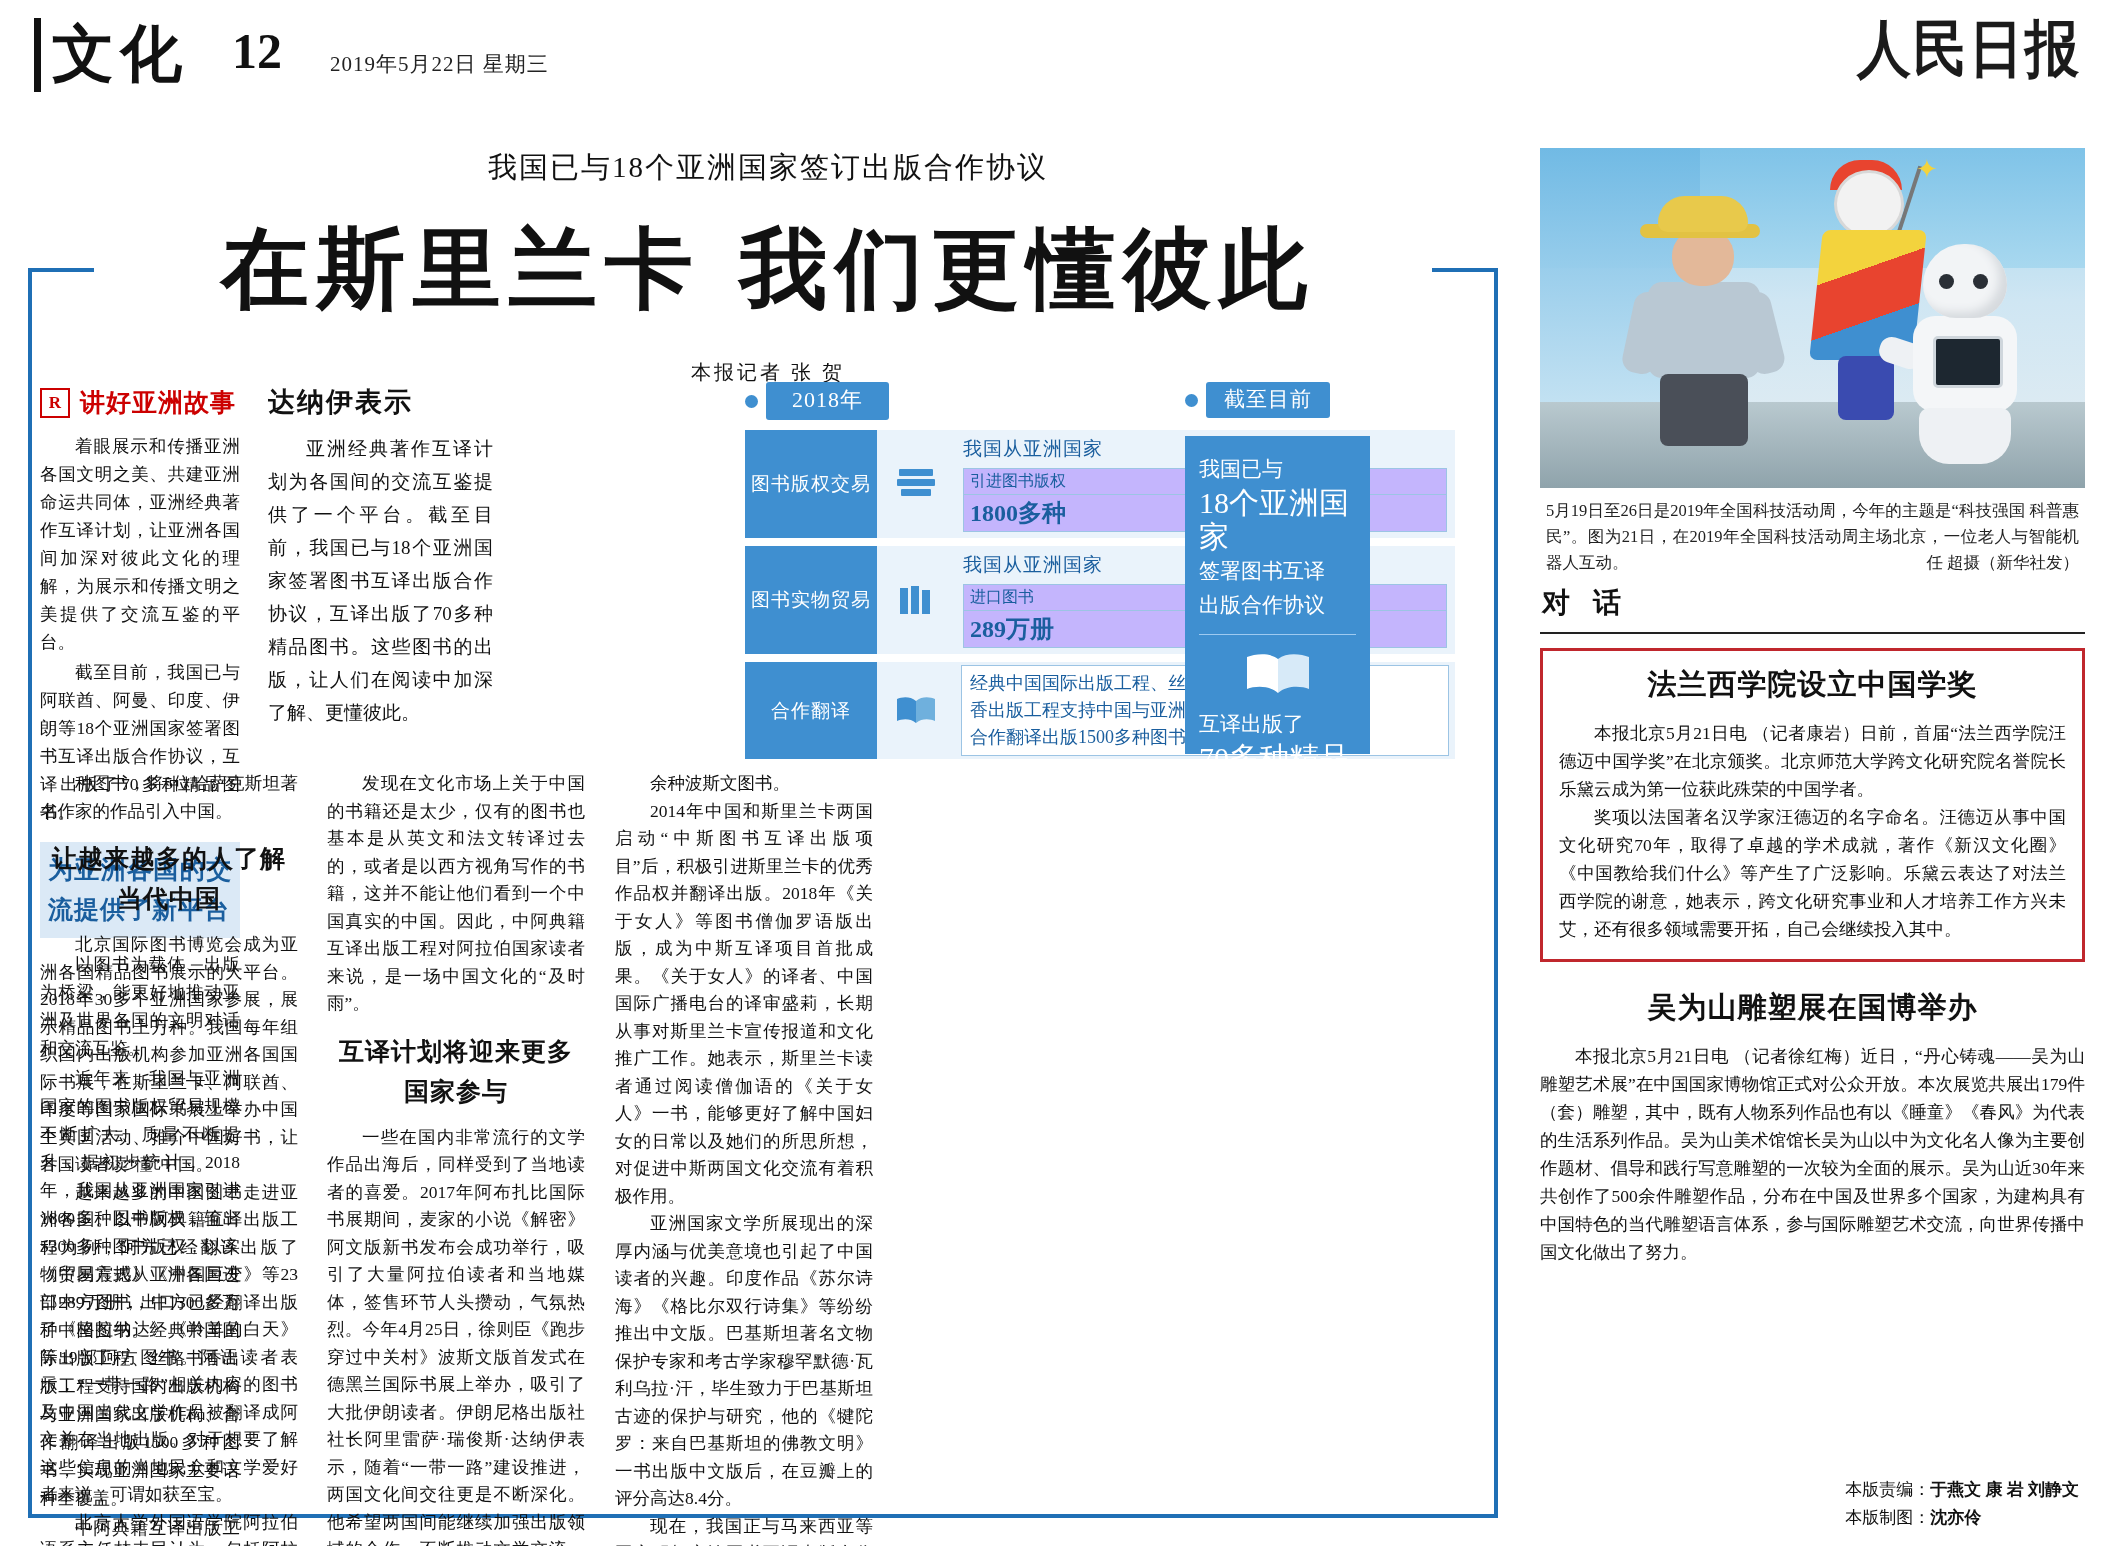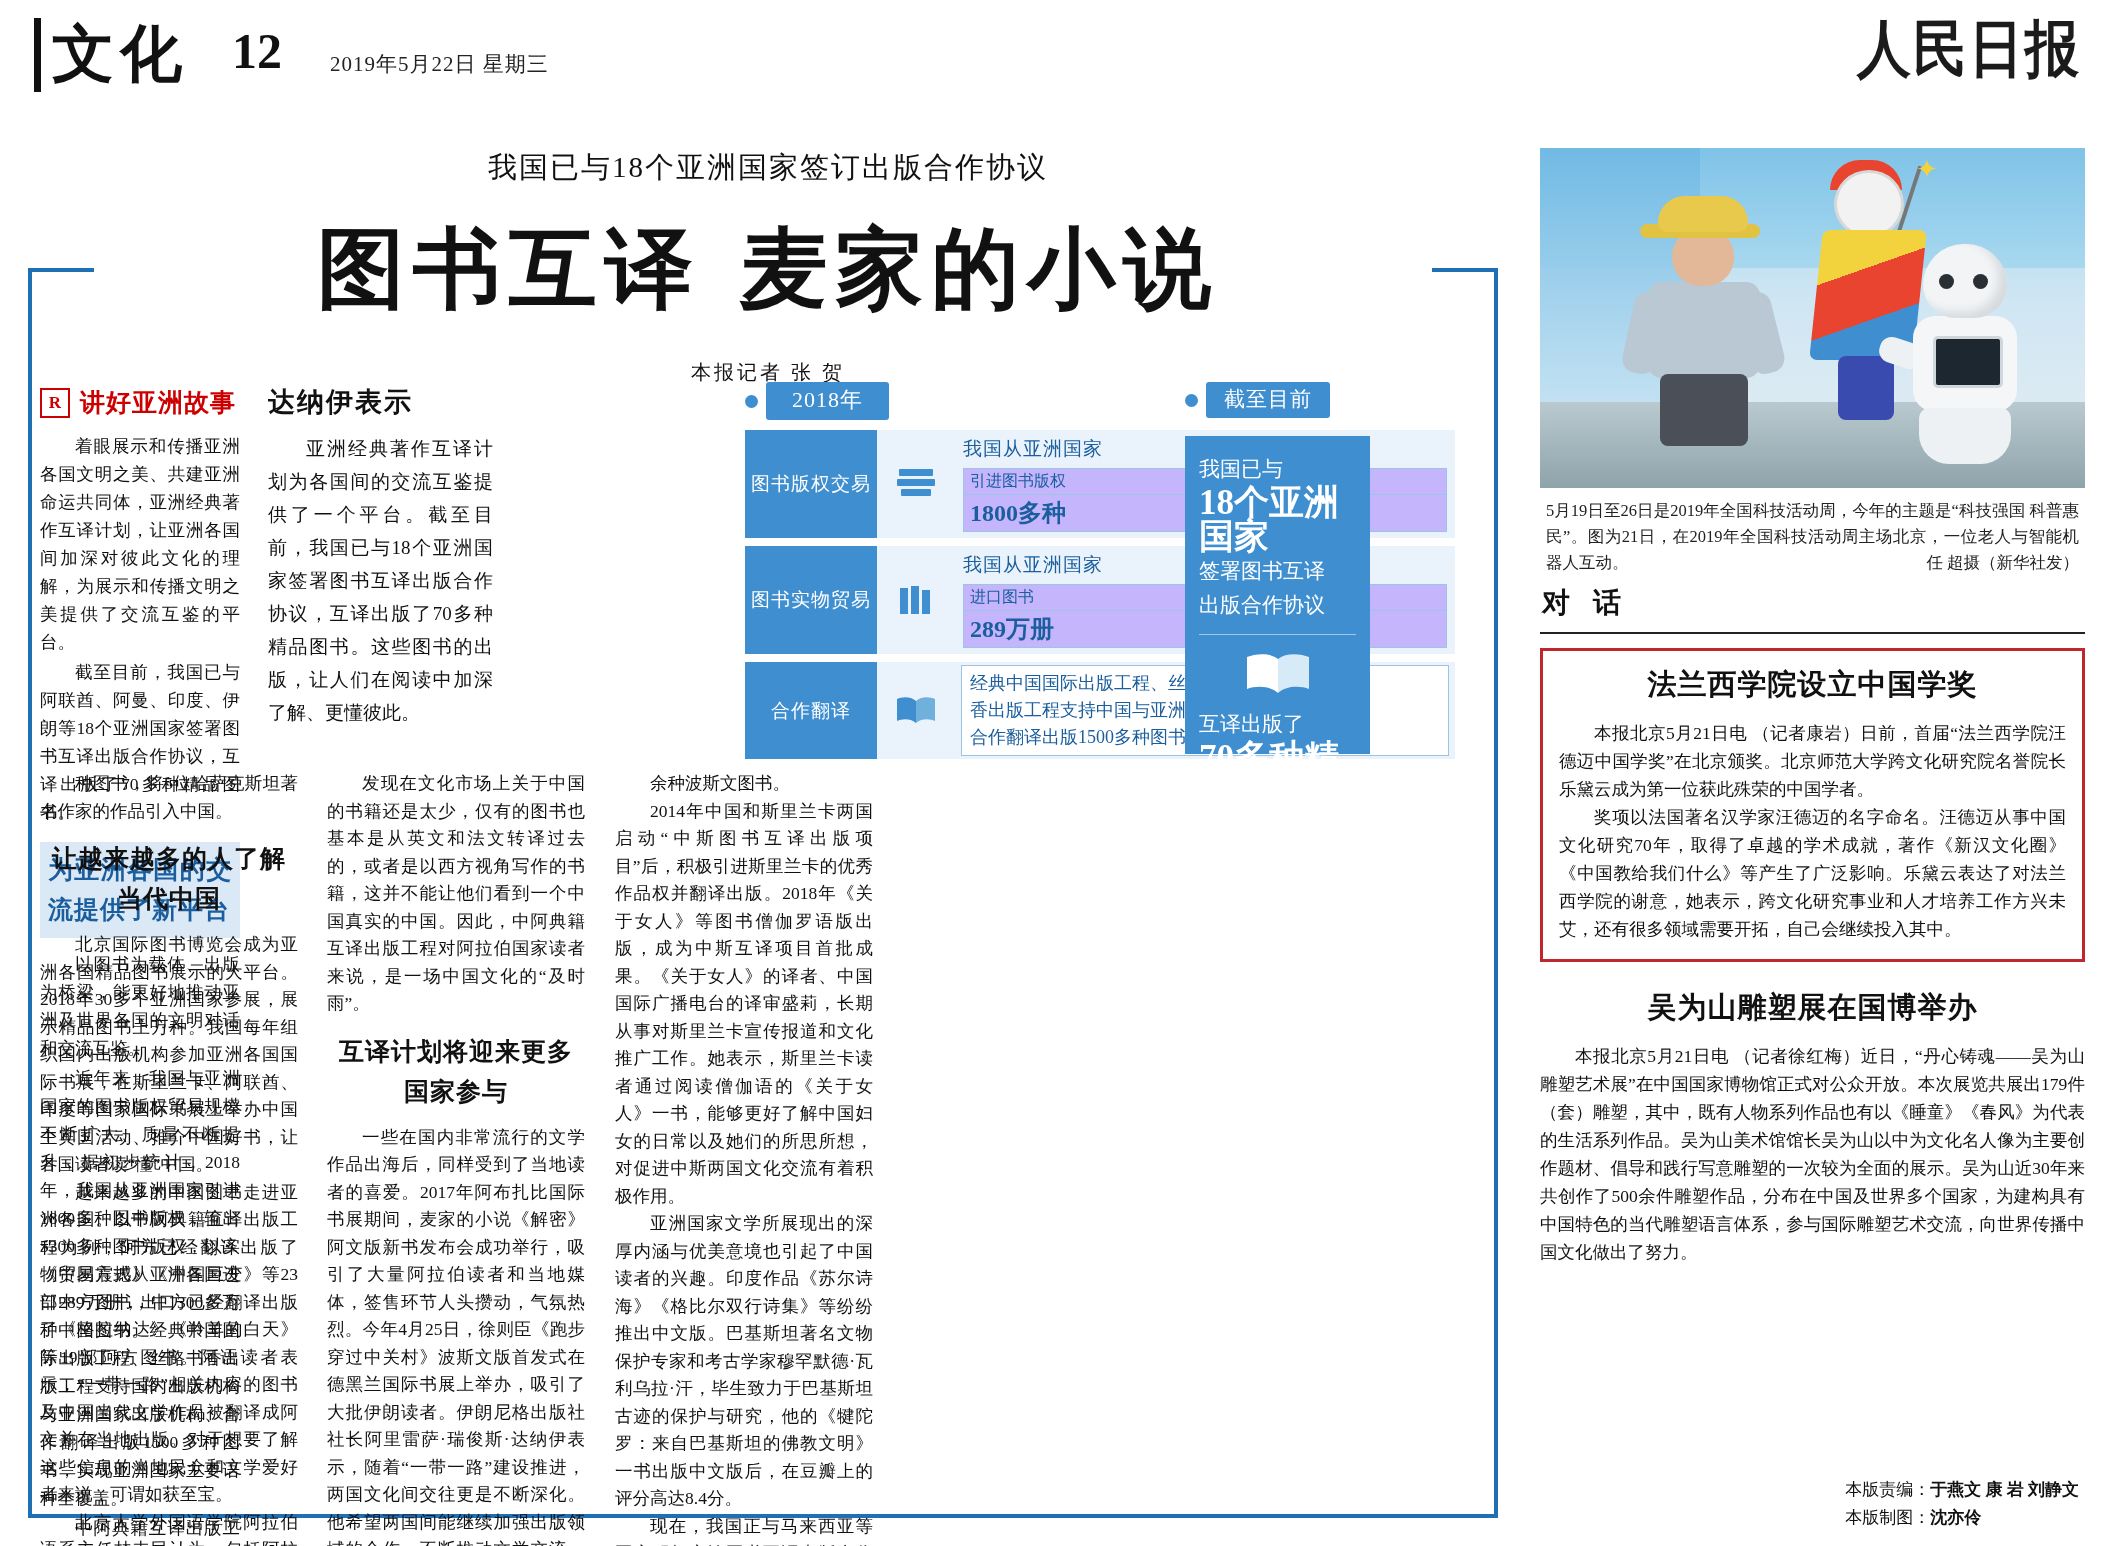--- a/index.html
+++ b/index.html
@@ -60,21 +60,21 @@
   .cell{flex:1;border:1px solid #9cc4e4;background:#c4b5fd;}
   .cell .ch{font-size:16px;color:#1a5e9e;border-bottom:1px solid #9cc4e4;padding:2px 6px;}
   .cell .cv{font-size:24px;color:#1a5e9e;font-weight:bold;padding:2px 6px;}
   .wide{border:1px solid #9cc4e4;background:#fff;color:#1a5e9e;font-size:18px;line-height:27px;padding:4px 8px;}
 
   
   .panel{position:absolute;left:1185px;top:382px;width:185px;}
   .panel-head{display:flex;align-items:center;gap:8px;margin-bottom:18px;}
   .panel-pill{background:#3f8fd0;color:#fff;font-size:21px;padding:3px 18px 5px 18px;border-radius:3px;letter-spacing:1px;}
   .panel-box{background:#3f8fd0;color:#fff;padding:16px 14px;font-size:21px;line-height:34px;height:318px;box-sizing:border-box;}
-  .panel-box .big{font-size:35px;font-weight:bold;}
+  .panel-box .big{font-size:30px;font-weight:normal;}
   .panel-sep{border-top:1px solid #9ecaf0;margin:12px 0;}
 
   
   .lower{position:absolute;left:40px;top:770px;width:1455px;}
   .lcol{position:absolute;top:0;width:258px;font-size:17.5px;line-height:27.5px;text-align:justify;}
   .lcol p{margin:0;text-indent:2em;}
   .l1{left:0;} .l2{left:287px;} .l3{left:575px;}
   .lhead{font-size:25px;font-weight:bold;text-align:center;line-height:40px;margin:14px 0 12px 0;letter-spacing:1px;}
 
   
@@ -131,21 +131,21 @@
   <div class="masthead">
     <div class="mast-bar"></div>
     <div class="mast-title">文化</div>
     <div class="mast-num">12</div>
     <div class="mast-date">2019年5月22日  星期三</div>
     <div class="mast-logo">人民日报</div>
   </div>
 
   <div class="left-zone">
     <div class="kicker">我国已与18个亚洲国家签订出版合作协议</div>
-    <div class="headline">图书互译  麦家的小说</div>
+    <div class="headline">在斯里兰卡  我们更懂彼此</div>
     <div class="byline">本报记者  张  贺</div>
   </div>
 
   <div class="frame">
     <div class="edge f-l"></div>
       <div class="edge f-r"></div>
     <div class="edge f-tl"></div>
       <div class="edge f-tr"></div>
     <div class="edge f-b"></div>
   </div>

